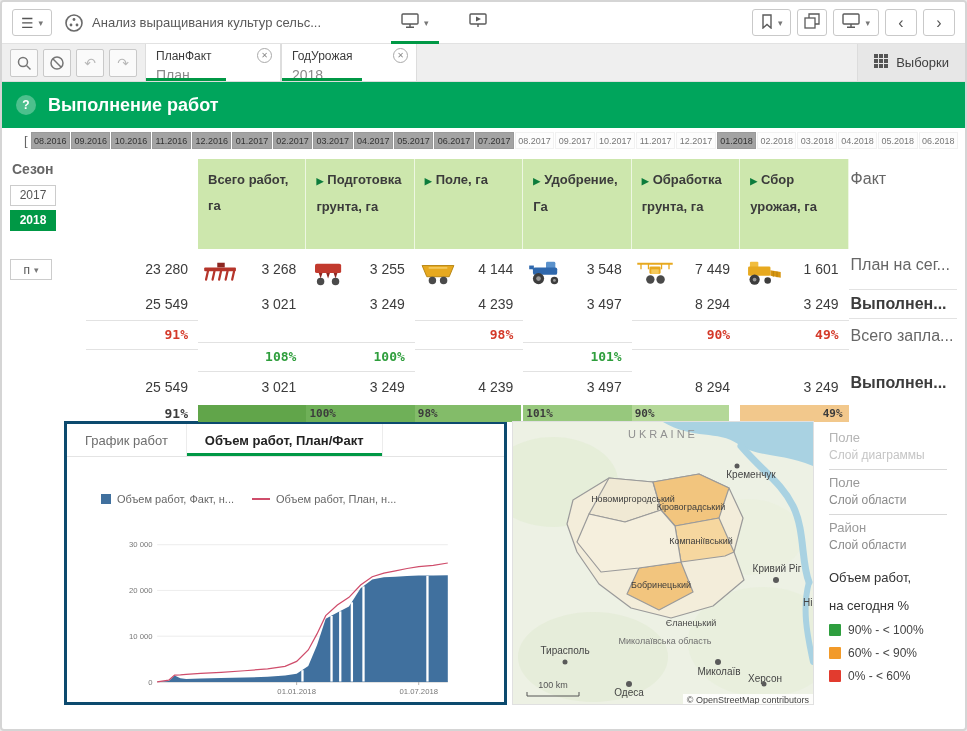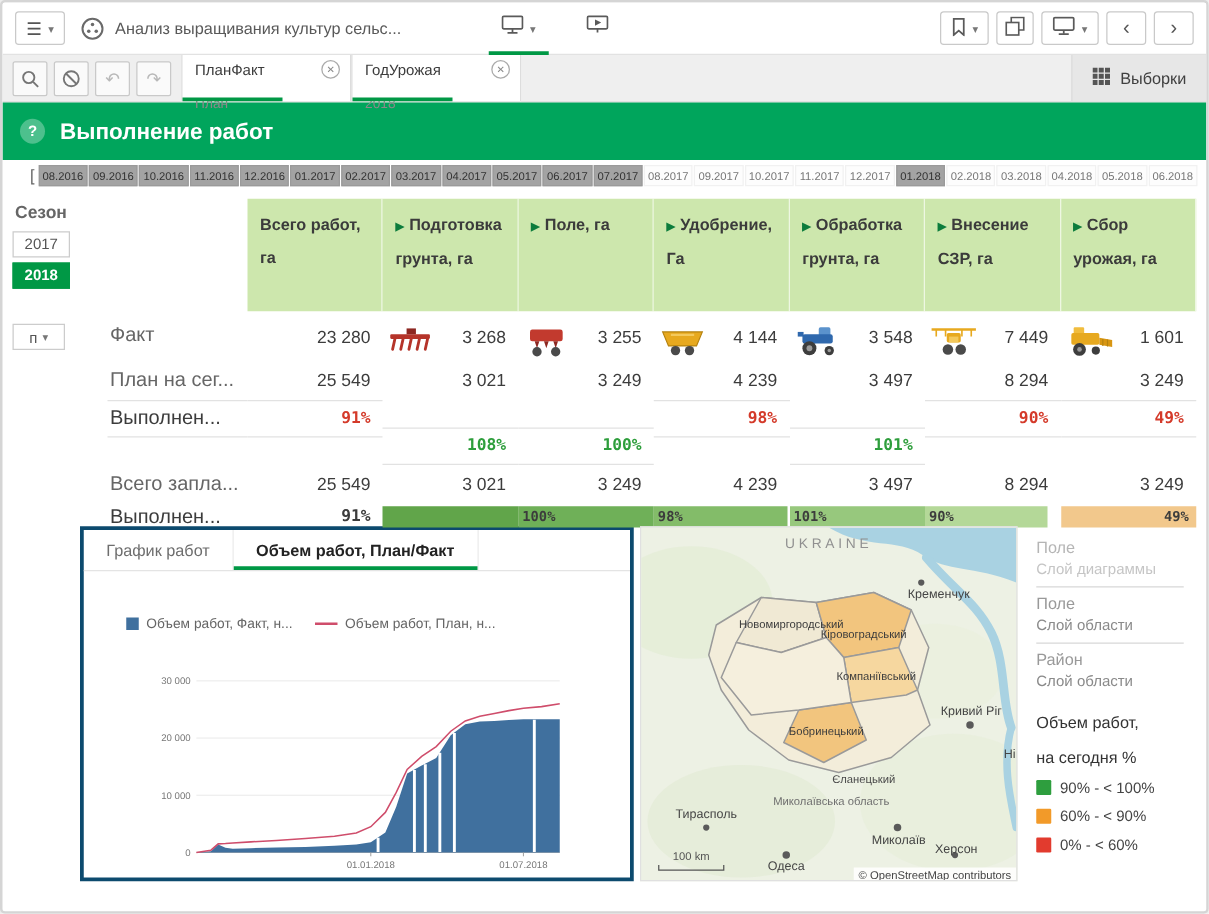--- a/index.html
+++ b/index.html
@@ -29,21 +29,21 @@
               display:flex; align-items:center; justify-content:center; color:#767676; font-size:14px; cursor:pointer; }
   .sel-tool.disabled { color:#b9b9b9; }
   .chips { display:flex; align-items:stretch; }
   .chip { position:relative; width:136px; background:#fff; border-left:1px solid #ddd; border-right:1px solid #ddd;
           padding:4px 8px 2px 10px; cursor:pointer; }
   .chip::after { content:""; position:absolute; left:0; bottom:0; height:3px; width:60%; background:#009845; }
   .chip-top { display:flex; justify-content:space-between; align-items:center; }
   .chip-field { font-size:12px; color:#3c3c3c; }
   .chip-close { width:15px; height:15px; border:1px solid #aaa; border-radius:50%; color:#888; font-size:8px;
                 display:flex; align-items:center; justify-content:center; }
-  .chip-value { font-size:11px; color:#8a8a8a; margin-top:14px; }
+  .chip-value { font-size:14px; color:#8a8a8a; margin-top:4px; }
   .selections-btn { margin-left:auto; display:flex; align-items:center; gap:8px; padding:0 16px; border:none;
                     background:#e7e7e7; border-left:1px solid #dcdcdc; font-size:13px; color:#404040; cursor:pointer; }
 
   
   .sheet-header { height:46px; background:#00a55c; display:flex; align-items:center; padding:0 14px; }
   .help-icon { width:20px; height:20px; border-radius:50%; background:rgba(255,255,255,.3); color:#fff;
                font-size:12px; font-weight:bold; display:flex; align-items:center; justify-content:center; margin-right:12px; }
   .sheet-title { color:#fff; font-size:18px; font-weight:bold; }
   .logo { margin-left:auto; background:#fff; border-radius:2px; width:74px; height:40px; display:flex;
           flex-direction:column; align-items:center; justify-content:center; line-height:1; }
@@ -73,21 +73,21 @@
   .ph-spacer { background:#fff; }
   .ph-cell { background:#cde7ad; min-height:90px; padding:8px 8px 0 10px; font-size:13px; font-weight:bold;
              color:#3b3b3b; line-height:26px; border-right:1px solid rgba(255,255,255,.65); cursor:pointer; }
   .tri { color:#0c7c3c; font-size:9px; margin-right:4px; }
   .pr-label { font-size:16px; color:#666; padding-left:2px; white-space:nowrap; overflow:hidden; }
   .pr-num { font-size:14px; color:#3c3c3c; text-align:right; padding-right:10px; position:relative; }
   .r-fact { height:40px; line-height:40px; }
   .r-mid  { height:31px; line-height:31px; }
   .r-pct  { height:30px; line-height:28px; }
   .r-bars { height:21px; line-height:21px; }
-  .bold-label { font-weight:normal; color:#3c3c3c; }
+  .bold-label { font-weight:bold; color:#3c3c3c; }
   .bordered { border-top:1px solid #e2e2e2; border-bottom:1px solid #e2e2e2; }
   .pr-pct { font-family:"DejaVu Sans Mono", monospace; font-size:13px; font-weight:bold; text-align:right; padding-right:10px; }
   .pr-pct.pos { color:#2e9e3c;margin-top:22px; }
   .pr-pct.neg { color:#d43a2a; }
   .machine-icon { position:absolute; left:4px; top:10px; z-index:2; line-height:0; }
   .pr-barcell { position:relative; }
   .bar { position:absolute; left:0; top:2px; bottom:2px; }
   .bar-label { position:absolute; left:3px; top:0; font-family:"DejaVu Sans Mono", monospace; font-size:11px;
                font-weight:bold; color:#3c3c3c; z-index:2; }
   .bar-label.right { left:auto; right:6px; }
@@ -281,21 +281,20 @@
         <span class="caret">▾</span>
       </button>
     </div>
     <div class="pivot" id="pivot">
         <div class="ph-spacer"></div>
         <div class="ph-cell"><span>Всего работ, га</span></div>
         <div class="ph-cell"><span class="tri">▶</span><span>Подготовка грунта, га</span></div>
         <div class="ph-cell"><span class="tri">▶</span><span>Поле, га</span></div>
         <div class="ph-cell"><span class="tri">▶</span><span>Удобрение, Га</span></div>
         <div class="ph-cell"><span class="tri">▶</span><span>Обработка грунта, га</span></div>
-        <div class="ph-cell"><span class="tri">▶</span><span>Внесение СЗР, га</span></div>
         <div class="ph-cell"><span class="tri">▶</span><span>Сбор урожая, га</span></div>
         <div class="pr-label r-fact">Факт</div>
         <div class="pr-num r-fact">23 280</div>
         <div class="pr-num r-fact">3 268<span class="machine-icon"><svg width="38" height="28" viewBox="0 0 40 30">
               <rect x="2" y="9" width="34" height="4" rx="1" fill="#b5342a"></rect>
               <g stroke="#b5342a" stroke-width="2.4" stroke-linecap="round">
                 <line x1="6" y1="13" x2="4" y2="22"></line>
                 <line x1="13" y1="13" x2="11" y2="22"></line>
                 <line x1="20" y1="13" x2="18" y2="22"></line>
                 <line x1="27" y1="13" x2="25" y2="22"></line>

